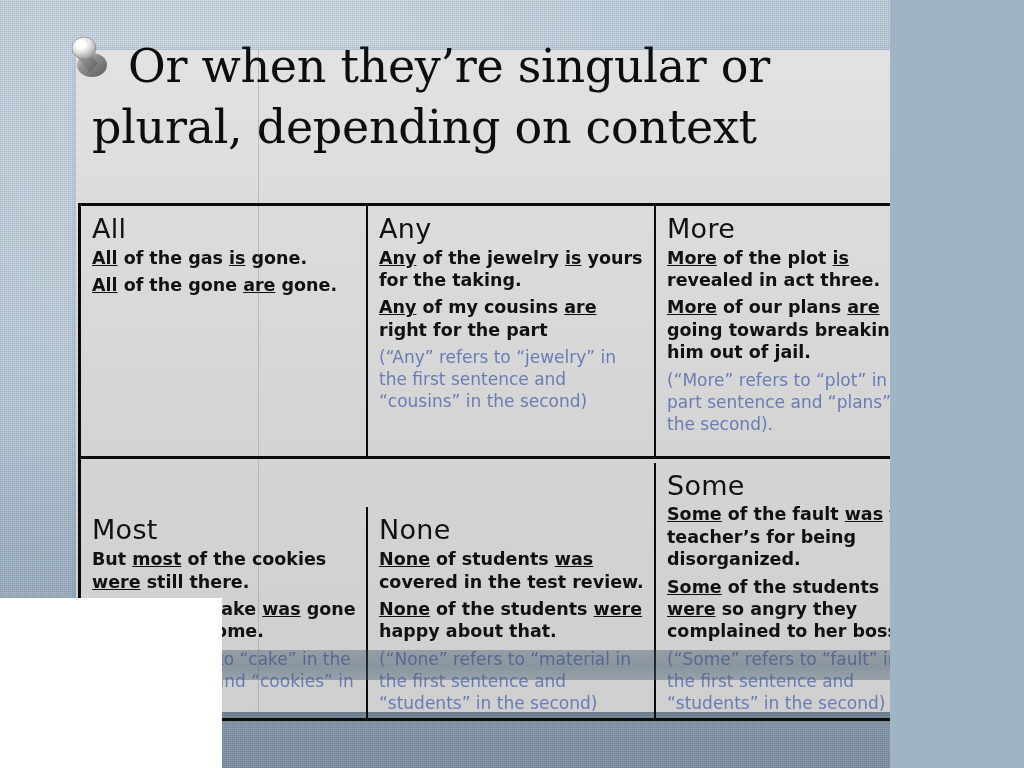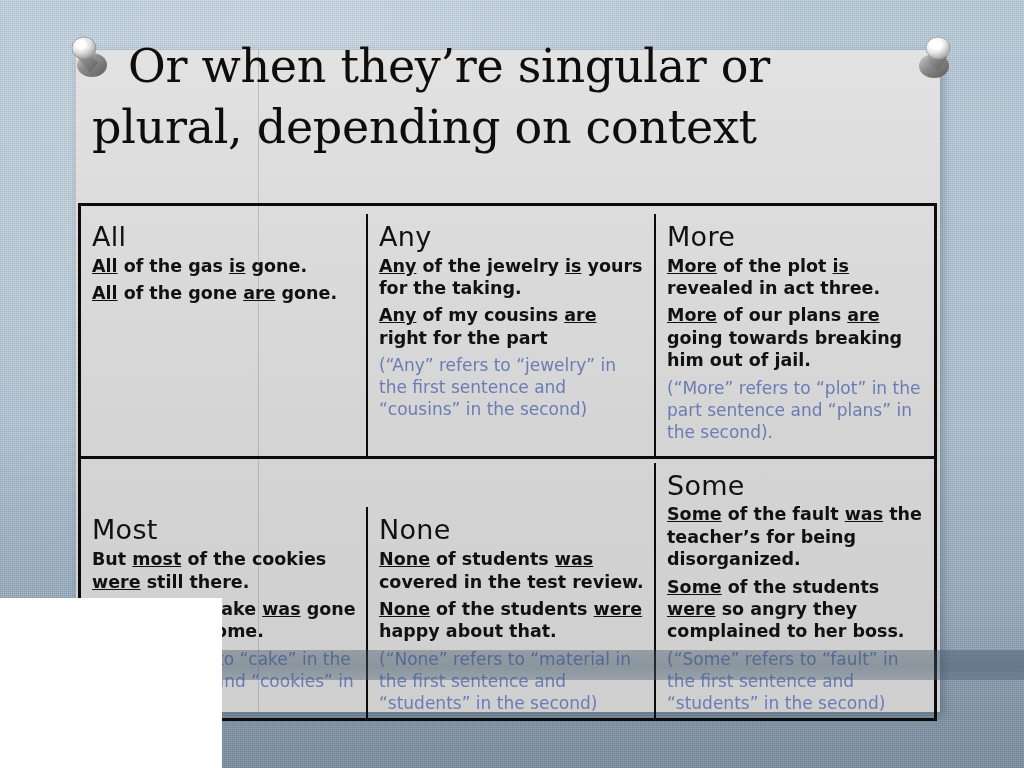--- a/index.html
+++ b/index.html
@@ -12,21 +12,21 @@
   }
   body {
     font-family: "DejaVu Sans", sans-serif;
     background: #9fb4c4;
   }
 
   
   #slide {
     position: absolute;
     left: 0; top: 0;
-    width: 1024px;
+    width: 890px;
     height: 768px;
     background-color: #b9cbd8;
     background-image:
       radial-gradient(circle at 30% 20%, rgba(255,255,255,0.35) 0%, rgba(255,255,255,0) 55%),
       linear-gradient(180deg, #bdcedb 0%, #b4c6d4 42%, #a9bdcd 68%, #9fb3c4 100%);
     overflow: hidden;
   }
   
   #texture {
     position: absolute;
@@ -133,21 +133,20 @@
     box-sizing: border-box;
   }
   .grid-row.r1 { height: 250px; }
   .grid-row.r2 { height: 262px; border-top: 3px solid #0b0b0b; align-items: flex-end; }
 
   .cell {
     box-sizing: border-box;
     padding: 8px 10px 4px 11px;
     overflow: hidden;
     position: relative;
-    margin-top: 8px;
   }
   .cell.c1 { width: 285px; }
   .cell.c2 { width: 288px; border-left: 2px solid #0b0b0b; }
   .cell.c3 { width: 280px; border-left: 2px solid #0b0b0b; }
 
   .cell-title {
     font-family: "DejaVu Sans", sans-serif;
     font-size: 27px;
     line-height: 1.1;
     color: #111;

